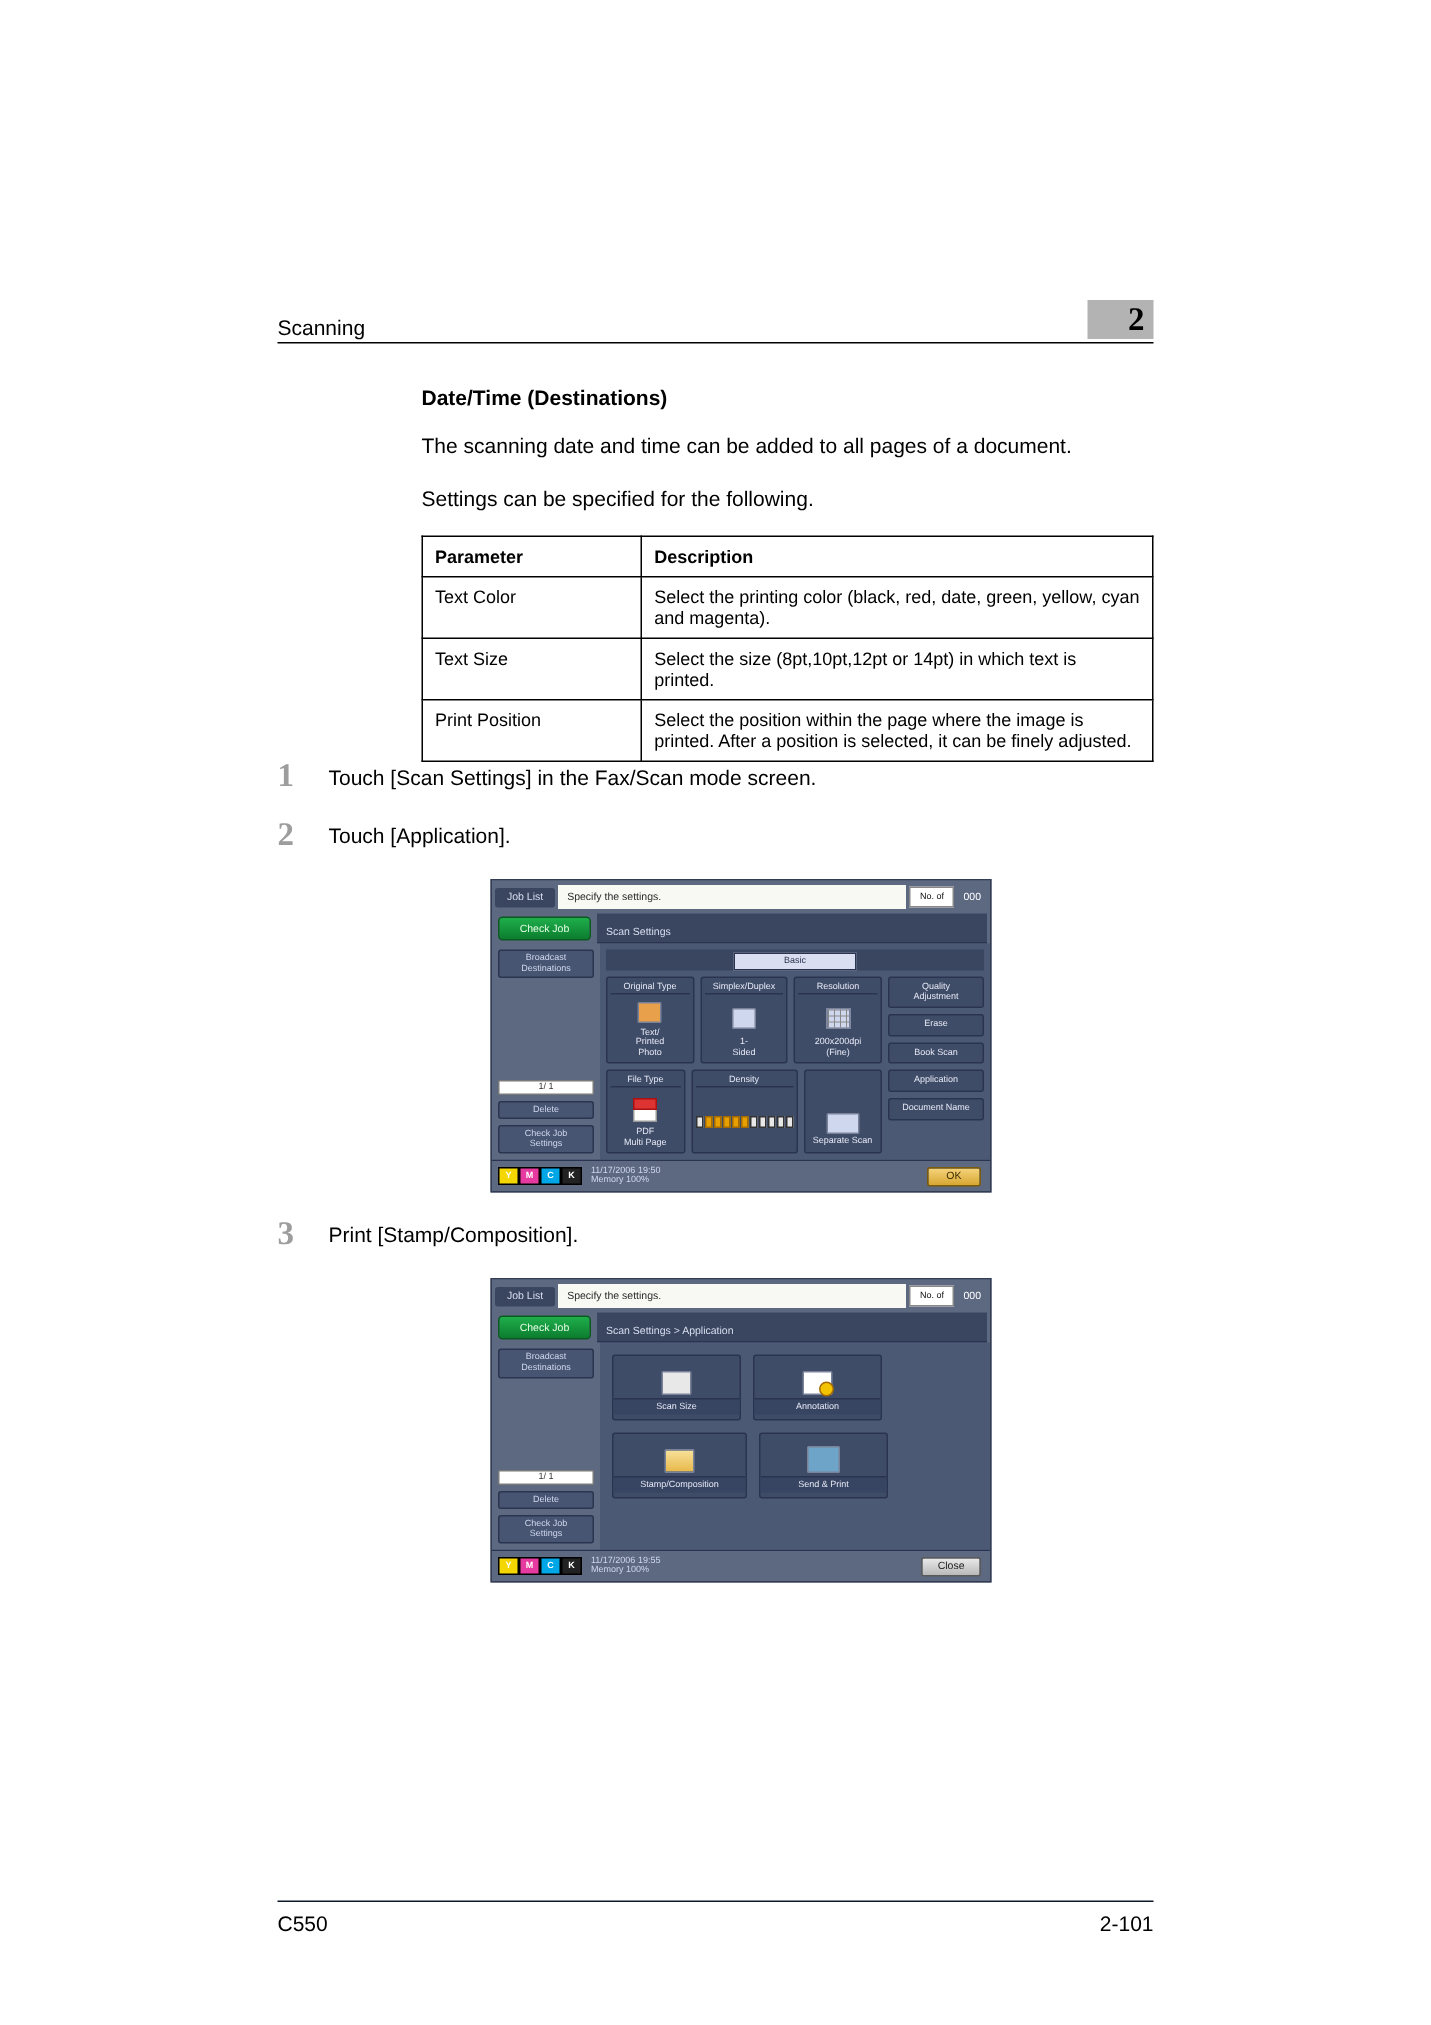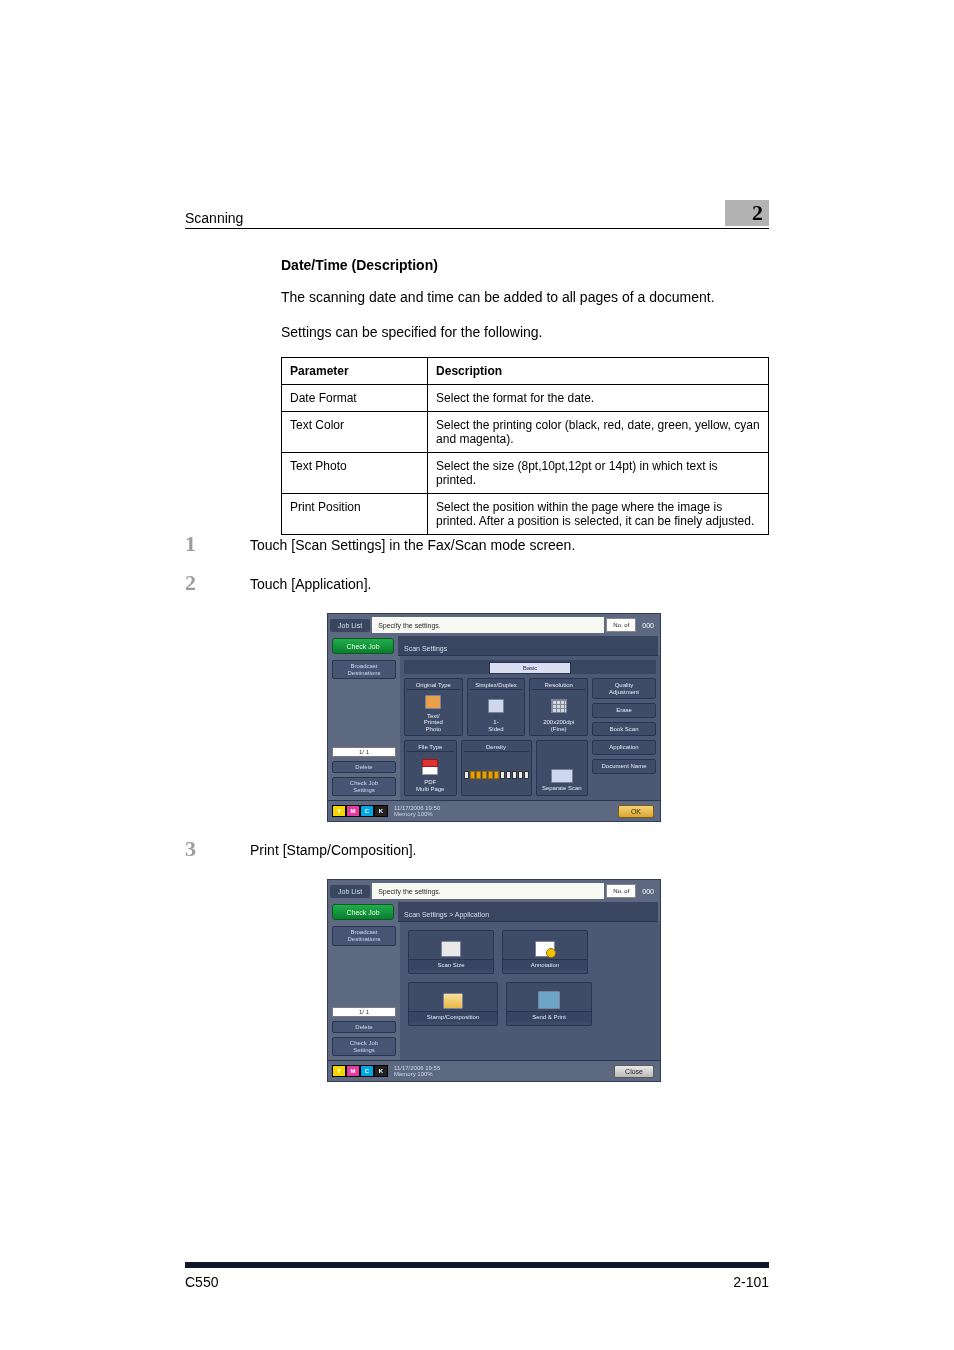--- a/index.html
+++ b/index.html
@@ -93,21 +93,20 @@
     color: #9d9d9d;
     line-height: 1;
     position: relative;
     top: -2px;
   }
   ol.steps .step-body {
     flex: 1;
     padding-left: 0;
     font-size: 14px;
     line-height: 1.5;
-    margin-left: 31px;
   }
   .step-text { margin-bottom: 8px; }
   .screenshot-wrap {
     padding-left: 34px;
     margin-bottom: 18px;
   }
 
   
   .ss {
     width: 334px;
@@ -320,57 +319,53 @@
   .ss-main .gridpad{padding:4px;display:flex;flex-wrap:wrap;gap:8px;}
 
   .page-foot {
     position: absolute;
     left: 185px;
     right: 185px;
     bottom: 60px;
     display: flex;
     justify-content: space-between;
     font-size: 14px;
-    border-top: 6px solid #0f172a;
+    border-top: 1px solid #0f172a;
     padding-top: 6px;
   }
 </style>
 </head>
 <body>
 
 <div class="page">
 
   <div class="running-head">
     <div class="running-title">Scanning</div>
     <div class="chapter-badge">2</div>
   </div>
 
   <div class="section">
-    <h3>Date/Time (Description)</h3>
+    <h3>Date/Time (Destinations)</h3>
     <p>The scanning date and time can be added to all pages of a document.</p>
     <p>Settings can be specified for the following.</p>
 
     <table class="param">
       <thead>
         <tr>
           <th class="param-col">Parameter</th>
           <th class="desc-col">Description</th>
         </tr>
       </thead>
       <tbody>
         <tr>
-            <td>Date Format</td>
-            <td>Select the format for the date.</td>
-          </tr>
-        <tr>
             <td>Text Color</td>
             <td>Select the printing color (black, red, date, green, yellow, cyan and magenta).</td>
           </tr>
         <tr>
-            <td>Text Photo</td>
+            <td>Text Size</td>
             <td>Select the size (8pt,10pt,12pt or 14pt) in which text is printed.</td>
           </tr>
         <tr>
             <td>Print Position</td>
             <td>Select the position within the page where the image is printed. After a position is selected, it can be finely adjusted.</td>
           </tr>
       </tbody>
     </table>
   </div>
 

